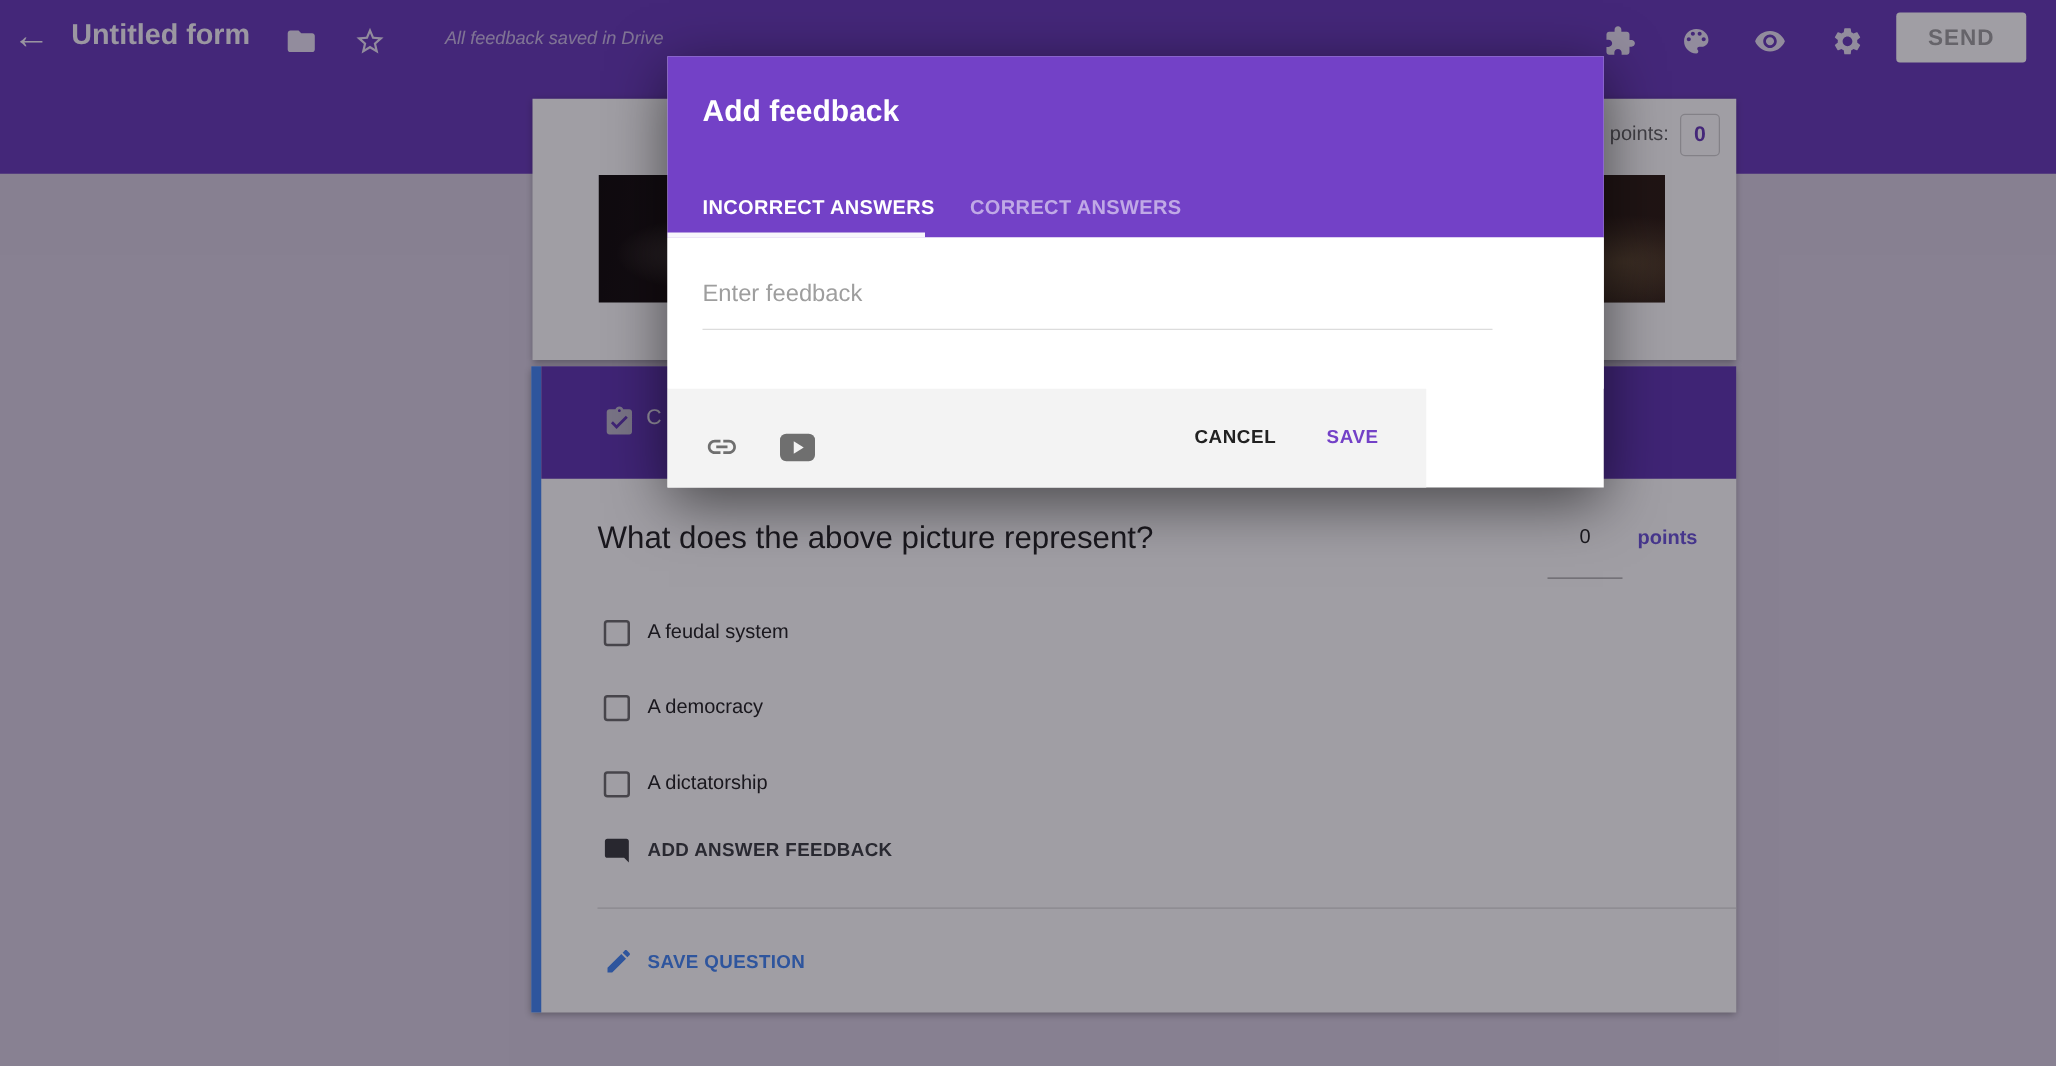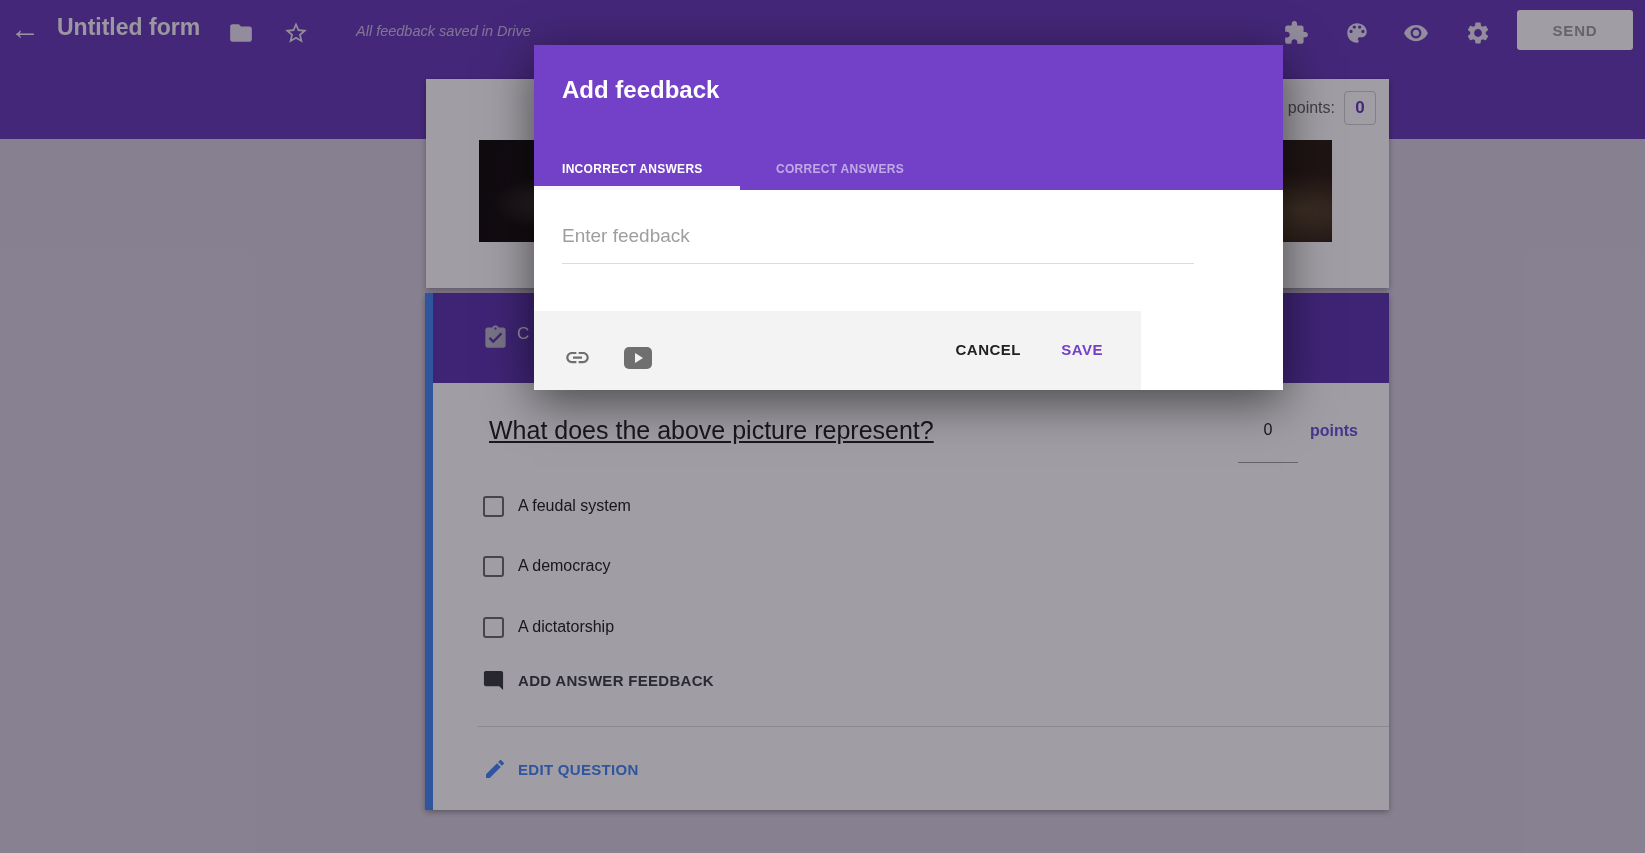--- a/index.html
+++ b/index.html
@@ -6,43 +6,43 @@
   html,body { width:1645px; height:853px; overflow:hidden; }
   body { font-family:"Liberation Sans", sans-serif; }
   .page { position:relative; width:1645px; height:853px; background:#d6cee0; overflow:hidden; }
 
   
   .topbar { position:absolute; left:0; top:0; width:1645px; height:139px; background:#673ab7; }
   .back-arrow { position:absolute; left:10px; top:12px; font-size:30px; color:#ffffff; opacity:.92; cursor:pointer; }
   .form-title { position:absolute; left:57px; top:14px; font-size:23px; font-weight:700; color:#ffffff; opacity:.95; }
   .tb-icon { position:absolute; top:20px; width:26px; height:26px; fill:#ffffff; opacity:.85; }
   .saved-status { position:absolute; left:356px; top:23px; font-size:14.5px; font-style:italic; color:rgba(255,255,255,.65); }
-  .send-btn { position:absolute; left:1517px; top:10px; width:116px; height:40px; background:#ffffff; border:none; border-radius:3px;
-              font-size:15px; font-weight:700; letter-spacing:.8px; color:#9e9e9e; font-family:"Liberation Sans",sans-serif; }
+  .send-btn { position:absolute; left:1517px; top:10px; width:104px; height:40px; background:#ffffff; border:none; border-radius:3px;
+              font-size:18px; font-weight:700; letter-spacing:.8px; color:#9e9e9e; font-family:"Liberation Sans",sans-serif; }
 
   
   .card { position:absolute; background:#ffffff; box-shadow:0 2px 6px rgba(0,0,0,.35); }
   .card1 { left:426px; top:79px; width:963px; height:209px; }
   .points-row { position:absolute; right:13px; top:12px; display:flex; align-items:center; }
   .points-row .plabel { font-size:16px; color:#616161; margin-right:9px; }
   .points-chip { width:32px; height:34px; border:1px solid #cfcfcf; border-radius:4px; display:flex; align-items:center; justify-content:center;
                  font-size:17px; font-weight:700; color:#673ab7; }
   .painting { position:absolute; left:53px; top:61px; width:853px; height:102px;
      background:
        radial-gradient(ellipse 90px 40px at 9% 62%, rgba(150,140,130,.35), transparent 70%),
        radial-gradient(ellipse 120px 50px at 96% 68%, rgba(120,96,60,.55), transparent 75%),
        radial-gradient(ellipse 200px 60px at 88% 85%, rgba(96,78,48,.45), transparent 75%),
        linear-gradient(100deg, #0e0a08 0%, #221410 22%, #120d09 45%, #18100b 62%, #26170f 82%, #2a1a10 100%);
   }
 
   .card2 { left:425px; top:293px; width:964px; height:517px; border-left:8px solid #4285f4; }
   .q-header { position:absolute; left:0; top:0; width:956px; height:90px; background:#5e35b1; overflow:hidden; }
   .q-header .clip-icon { position:absolute; left:49px; top:29px; width:27px; height:31px; fill:#bdb7cc; }
   .q-header .qh-text { position:absolute; left:84px; top:31px; font-size:17px; color:#e8e4f2; white-space:nowrap; }
-  .q-title { position:absolute; left:56px; top:123px; font-size:25px; color:#212121;text-decoration:underline; }
+  .q-title { position:absolute; left:45px; top:123px; font-size:25px; color:#212121; }
   .q-points-value { position:absolute; left:805px; top:128px; width:60px; text-align:center; font-size:16px; color:#212121; }
   .q-points-line { position:absolute; left:805px; top:169px; width:60px; height:1px; background:#9e9e9e; }
   .q-points-label { position:absolute; left:877px; top:129px; font-size:16px; font-weight:700; color:#6a52d8; }
   .opt-row { position:absolute; left:50px; height:24px; display:flex; align-items:center; cursor:pointer; }
   .opt-box { width:21px; height:21px; border:2px solid #6b6b6b; border-radius:3px; background:transparent; }
   .opt-label { position:absolute; left:35px; font-size:16px; color:#212121; white-space:nowrap; }
   .fb-row { position:absolute; left:49px; top:376px; display:flex; align-items:center; cursor:pointer; }
   .fb-row svg { width:23px; height:23px; fill:#37393c; }
   .fb-row .fb-label { position:absolute; left:36px; top:3px; font-size:15px; font-weight:700; letter-spacing:.3px; color:#3a3d40; white-space:nowrap;text-align:center; }
   .q-divider { position:absolute; left:45px; top:433px; width:911px; height:1px; background:#dadada; }
@@ -51,21 +51,21 @@
   .edit-row .edit-label { position:absolute; left:35px; top:4px; font-size:15px; font-weight:700; letter-spacing:.3px; color:#4285f4; white-space:nowrap; }
 
   
   .overlay { position:absolute; inset:0; background:rgba(18,13,28,.40); z-index:50; }
 
   
   .modal { position:absolute; left:534px; top:45px; width:749px; height:345px; background:#ffffff; z-index:100;
            box-shadow:0 12px 45px rgba(0,0,0,.55); }
   .m-head { position:relative; width:749px; height:145px; background:#7341c7;text-align:center; }
   .m-title { position:absolute; left:28px; top:31px; font-size:24px; font-weight:700; color:#ffffff; }
-  .m-tab { position:absolute; bottom:14px; font-size:12px; font-weight:700; letter-spacing:.3px; cursor:pointer; white-space:nowrap; }
+  .m-tab { position:absolute; bottom:14px; font-size:16px; font-weight:700; letter-spacing:.3px; cursor:pointer; white-space:nowrap; }
   .m-tab.active { left:28px; color:#ffffff; }
   .m-tab.inactive { left:242px; color:rgba(255,255,255,.55); }
   .m-tab-underline { position:absolute; bottom:0; left:0; width:206px; height:4px; background:#f8f6fc; }
   .m-body { position:relative; width:749px; height:121px; background:#ffffff; }
   .m-input { position:absolute; left:28px; top:30px; width:632px; height:32px; border:none; outline:none;
              font-size:19px; color:#424242; font-family:"Liberation Sans",sans-serif; background:transparent; }
   .m-input::placeholder { color:#9e9e9e; opacity:1; }
   .m-input-line { position:absolute; left:28px; top:73px; width:632px; height:1px; background:#dcdcdc; }
   .m-foot { position:relative; width:607px; height:79px; background:#f3f3f3; }
   .m-link-icon { position:absolute; left:30px; top:33px; width:27px; height:27px; fill:#6f6f6f; cursor:pointer; }
@@ -143,21 +143,21 @@
       <svg viewBox="0 0 24 24">
           <path d="M21.99 4c0-1.1-.89-2-1.99-2H4c-1.1 0-2 .9-2 2v12c0 1.1.9 2 2 2h14l4 4-.01-18z"></path>
         </svg>
       <span class="fb-label">ADD ANSWER FEEDBACK</span>
     </div>
     <div class="q-divider"></div>
     <div class="edit-row">
       <svg viewBox="0 0 24 24">
           <path d="M3 17.25V21h3.75L17.81 9.94l-3.75-3.75L3 17.25zM20.71 7.04c.39-.39.39-1.02 0-1.41l-2.34-2.34c-.39-.39-1.02-.39-1.41 0l-1.83 1.83 3.75 3.75 1.83-1.83z"></path>
         </svg>
-      <span class="edit-label">EDIT QUESTION</span>
+      <span class="edit-label">SAVE QUESTION</span>
     </div>
   </div>
 
   <div class="overlay"></div>
 
   <div class="modal">
     <div class="m-head">
       <div class="m-title">Add feedback</div>
       <div class="m-tab active">INCORRECT ANSWERS</div>
       <div class="m-tab inactive">CORRECT ANSWERS</div>

